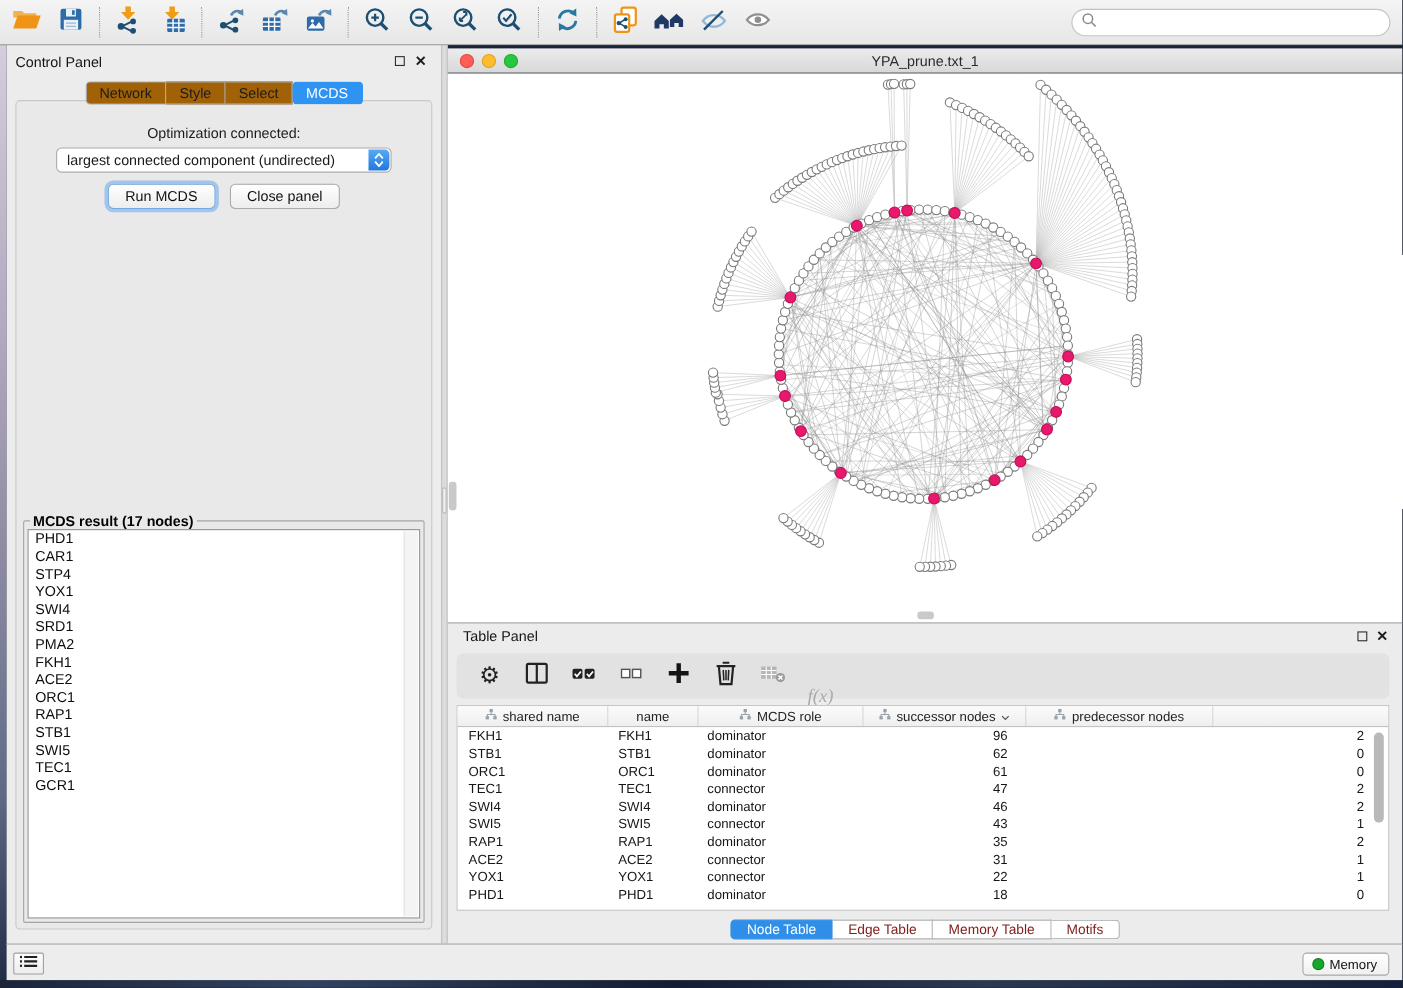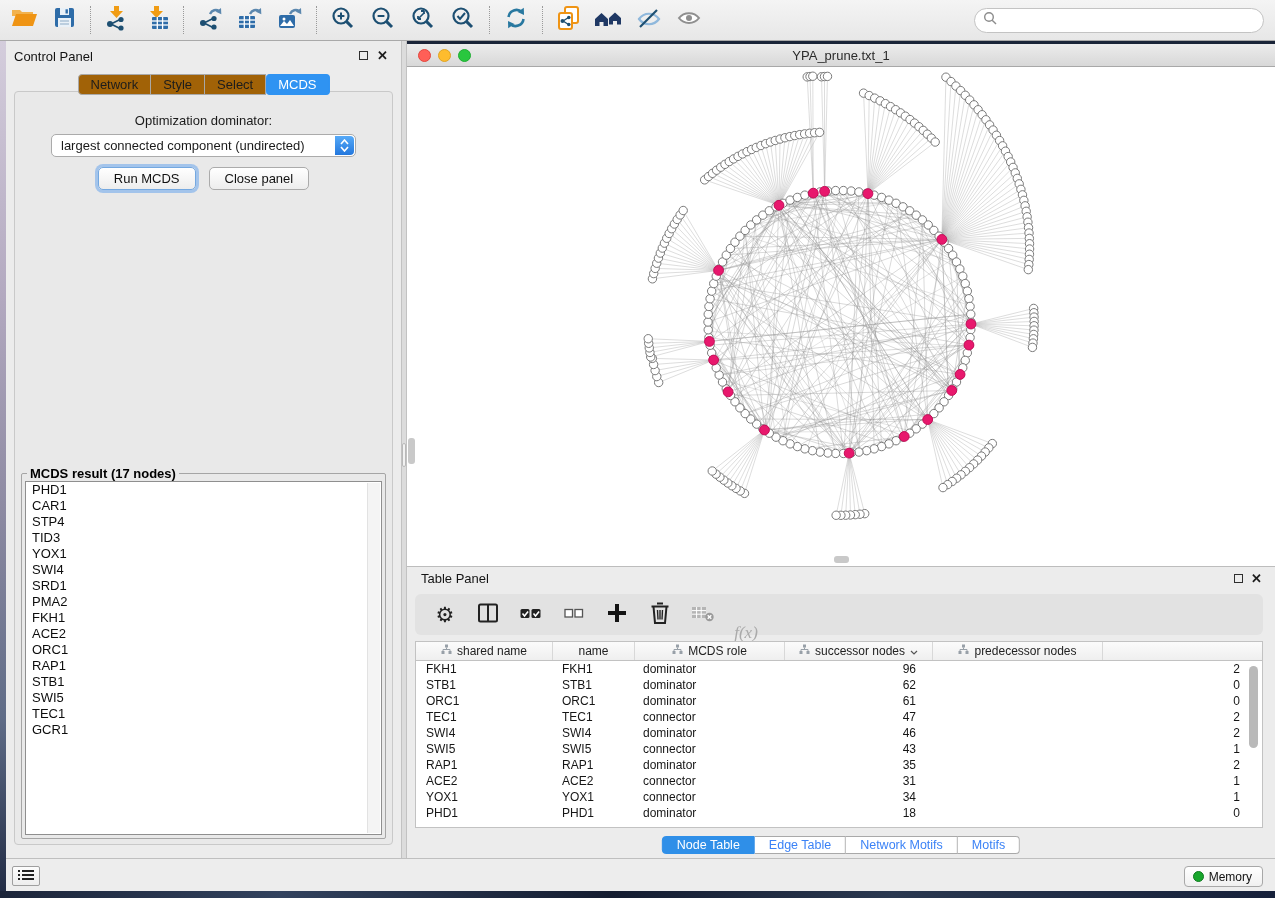--- a/index.html
+++ b/index.html
@@ -93,21 +93,21 @@
     color:#222; border-right:1px solid #d8d8d8; overflow:hidden; }
   .thcell.filler { border-right:none; }
   .tbody { position:relative; }
   .trow { display:grid; grid-template-columns:137px 82px 150px 148px 1fr; height:16px; }
   .tcell { font-size:12px; color:#161616; line-height:16px; white-space:nowrap; overflow:hidden; }
   .tcell.c0 { padding-left:10px; } .tcell.c1 { padding-left:9px; } .tcell.c2 { padding-left:8px; }
   .tcell.c3 { text-align:right; padding-right:17px; } .tcell.c4 { text-align:right; padding-right:22px; }
   .tv-thumb { position:absolute; right:4px; top:24px; width:9px; height:82px; background:#b9b9b9; border-radius:5px; }
   .tp-tabs { position:absolute; left:50%; transform:translateX(-50%); bottom:4px; display:flex; }
   .tp-tab { height:18px; padding:0 14px; display:flex; align-items:center; font-size:12.5px; background:#fff;
-    border:1px solid #a9a9a9; border-left:none; color:#3b82f6; }
+    border:1px solid #a9a9a9; border-left:none; color:#7f1d1d; }
   .tp-tab:first-child { border-left:1px solid #a9a9a9; border-radius:4px 0 0 4px; }
   .tp-tab:last-child { border-radius:0 4px 4px 0; }
   .tp-tab.active { background:#2f8fe8; border-color:#2f8fe8; color:#fff; }
 
   
   .status-bar { position:absolute; left:6px; top:858px; width:1269px; height:33px; background:#ededed;
     border-top:1px solid #bfbfbf; }
   .list-btn { position:absolute; left:6px; top:7px; width:28px; height:20px;
     background:linear-gradient(#fdfdfd,#ededed); border:1px solid #9f9f9f; border-radius:2px;
     display:flex; align-items:center; justify-content:center; }
@@ -285,21 +285,21 @@
   <div class="panel-title">Control Panel</div>
   <div class="win-float cp-float"></div>
   <div class="win-close cp-close">✕</div>
   <div class="cp-tabs">
     <div class="cp-tab">Network</div>
     <div class="cp-tab">Style</div>
     <div class="cp-tab">Select</div>
     <div class="cp-tab active">MCDS</div>
   </div>
   <div class="cp-box">
-    <div class="opt-label">Optimization dominator:</div>
+    <div class="opt-label">Optimization connected:</div>
     <div class="opt-select">
       <span>largest connected component (undirected)</span>
       <span class="opt-stepper">
         <svg width="9" height="6" viewBox="0 0 9 6">
             <polyline points="1,5 4.5,1 8,5" fill="none" stroke="#fff" stroke-width="1.6"></polyline>
           </svg>
         <svg width="9" height="6" viewBox="0 0 9 6">
             <polyline points="1,1 4.5,5 8,1" fill="none" stroke="#fff" stroke-width="1.6"></polyline>
           </svg>
       </span>
@@ -308,21 +308,20 @@
       <button class="pbtn focused">Run MCDS</button>
       <button class="pbtn">Close panel</button>
     </div>
     <fieldset class="result-fieldset">
       <legend>MCDS result (17 nodes)</legend>
       <div class="result-list">
         <div class="result-scroll"></div>
       <div class="mcds-item">PHD1</div>
           <div class="mcds-item">CAR1</div>
           <div class="mcds-item">STP4</div>
-          <div class="mcds-item">TID3</div>
           <div class="mcds-item">YOX1</div>
           <div class="mcds-item">SWI4</div>
           <div class="mcds-item">SRD1</div>
           <div class="mcds-item">PMA2</div>
           <div class="mcds-item">FKH1</div>
           <div class="mcds-item">ACE2</div>
           <div class="mcds-item">ORC1</div>
           <div class="mcds-item">RAP1</div>
           <div class="mcds-item">STB1</div>
           <div class="mcds-item">SWI5</div>
@@ -1179,38 +1178,38 @@
           <div class="tcell c0">ACE2</div>
           <div class="tcell c1">ACE2</div>
           <div class="tcell c2">connector</div>
           <div class="tcell c3">31</div>
           <div class="tcell c4">1</div>
         </div>
         <div class="trow">
           <div class="tcell c0">YOX1</div>
           <div class="tcell c1">YOX1</div>
           <div class="tcell c2">connector</div>
-          <div class="tcell c3">34</div>
+          <div class="tcell c3">22</div>
           <div class="tcell c4">1</div>
         </div>
         <div class="trow">
           <div class="tcell c0">PHD1</div>
           <div class="tcell c1">PHD1</div>
           <div class="tcell c2">dominator</div>
           <div class="tcell c3">18</div>
           <div class="tcell c4">0</div>
         </div>
       </div>
     <div class="tv-thumb"></div>
   </div>
 
   <div class="tp-tabs">
     <div class="tp-tab active">Node Table</div>
     <div class="tp-tab">Edge Table</div>
-    <div class="tp-tab">Network Motifs</div>
+    <div class="tp-tab">Memory Table</div>
     <div class="tp-tab">Motifs</div>
   </div>
 </div>
 
 <div class="status-bar">
   <div class="list-btn">
     <span><svg width="16" height="12" viewBox="0 0 16 12">
           <g stroke="#222" stroke-width="2">
             <line x1="4" y1="2" x2="16" y2="2"></line>
             <line x1="4" y1="6" x2="16" y2="6"></line>

